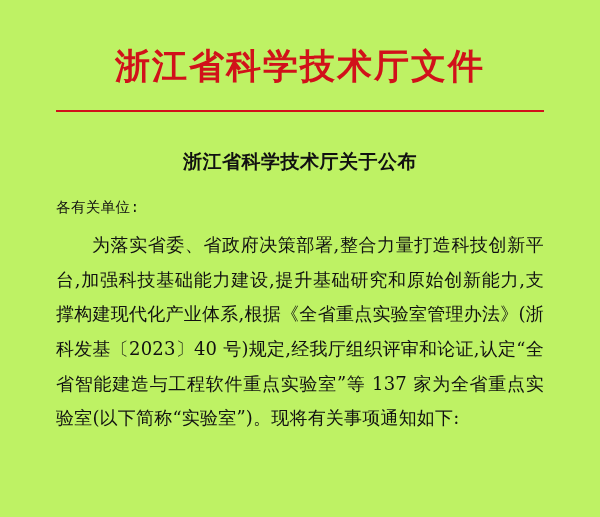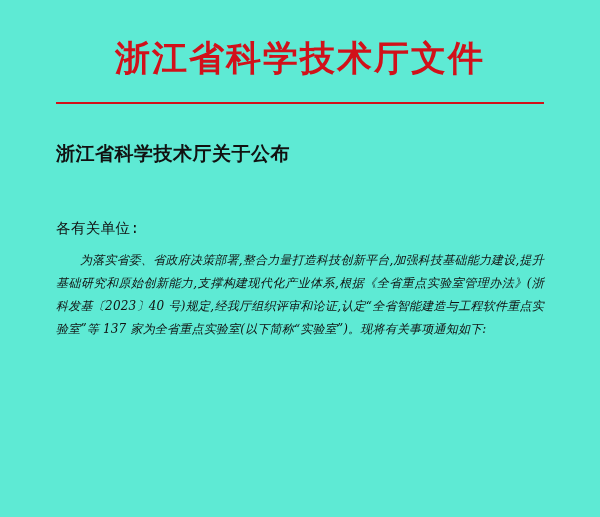--- a/index.html
+++ b/index.html
@@ -10,23 +10,23 @@
     width: 600px;
     height: 517px;
     background: #ffffff;
     font-family: "Liberation Serif", "DejaVu Serif", serif;
     overflow: hidden;
   }
   .page {
     position: relative;
     width: 600px;
     height: 517px;
-    background: #5eead4;
+    background: #bef264;
     box-sizing: border-box;
-    padding: 4px 56px;
+    padding: 12px 56px;
   }
   .masthead {
     text-align: center;
     color: #d1111a;
     font-weight: bold;
     font-size: 35px;
     letter-spacing: 2px;
     line-height: 1.15;
     padding-top: 34px;
     white-space: nowrap;
@@ -41,45 +41,44 @@
     font-family: "DejaVu Serif", "Liberation Serif", serif;
   }
   .red-rule {
     margin-top: 24px;
     height: 2px;
     background: #d1111a;
     width: 100%;
   }
   .title-block {
     margin-top: 32px;
-    text-align: left;
+    text-align: center;
     color: #111111;
     font-weight: bold;
     font-size: 19px;
     line-height: 1.85;
     letter-spacing: 0.5px;
     font-family: "DejaVu Serif", "Liberation Serif", serif;
   }
   .salutation {
-    margin-top: 48px;
+    margin-top: 19px;
     font-size: 14.5px;
     color: #111111;
     letter-spacing: 0.4px;
     font-family: Liberation Mono, monospace;
   }
   .body-para {
     margin-top: 11px;
-    font-size: 12px;
+    font-size: 18px;
     color: #111111;
     line-height: 1.92;
     text-align: justify;
     text-indent: 2em;
     letter-spacing: 0.2px;
     font-family: "DejaVu Serif", "Liberation Serif", serif;
-    font-style: italic;
   }
 </style>
 </head>
 <body>
 
 <div class="page">
 
   <div class="masthead">浙江省科学技术厅文件</div>
 
 

